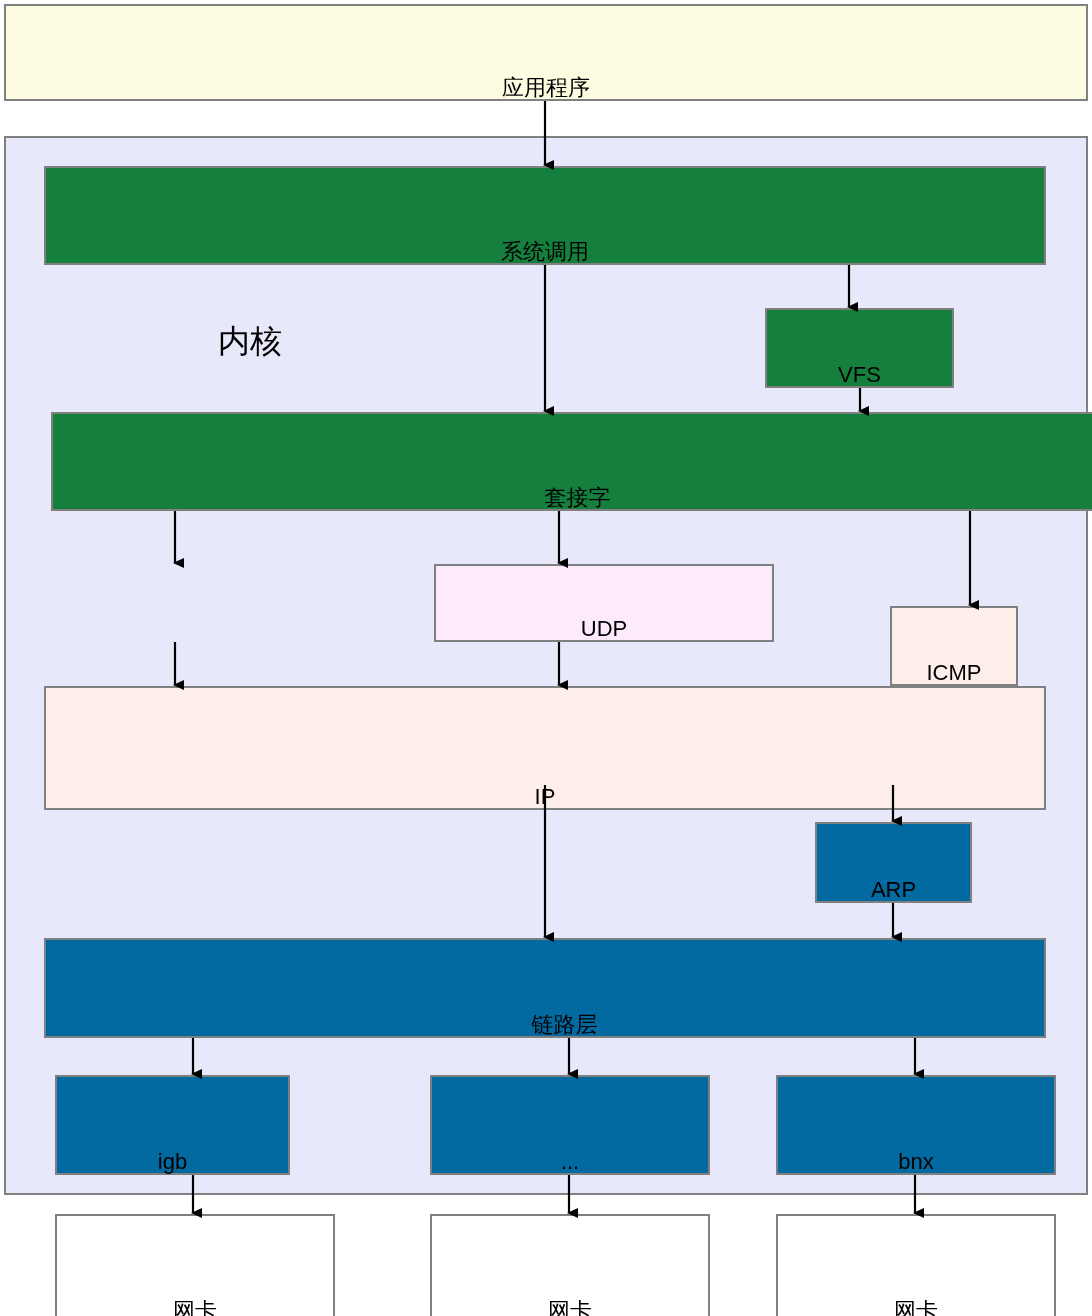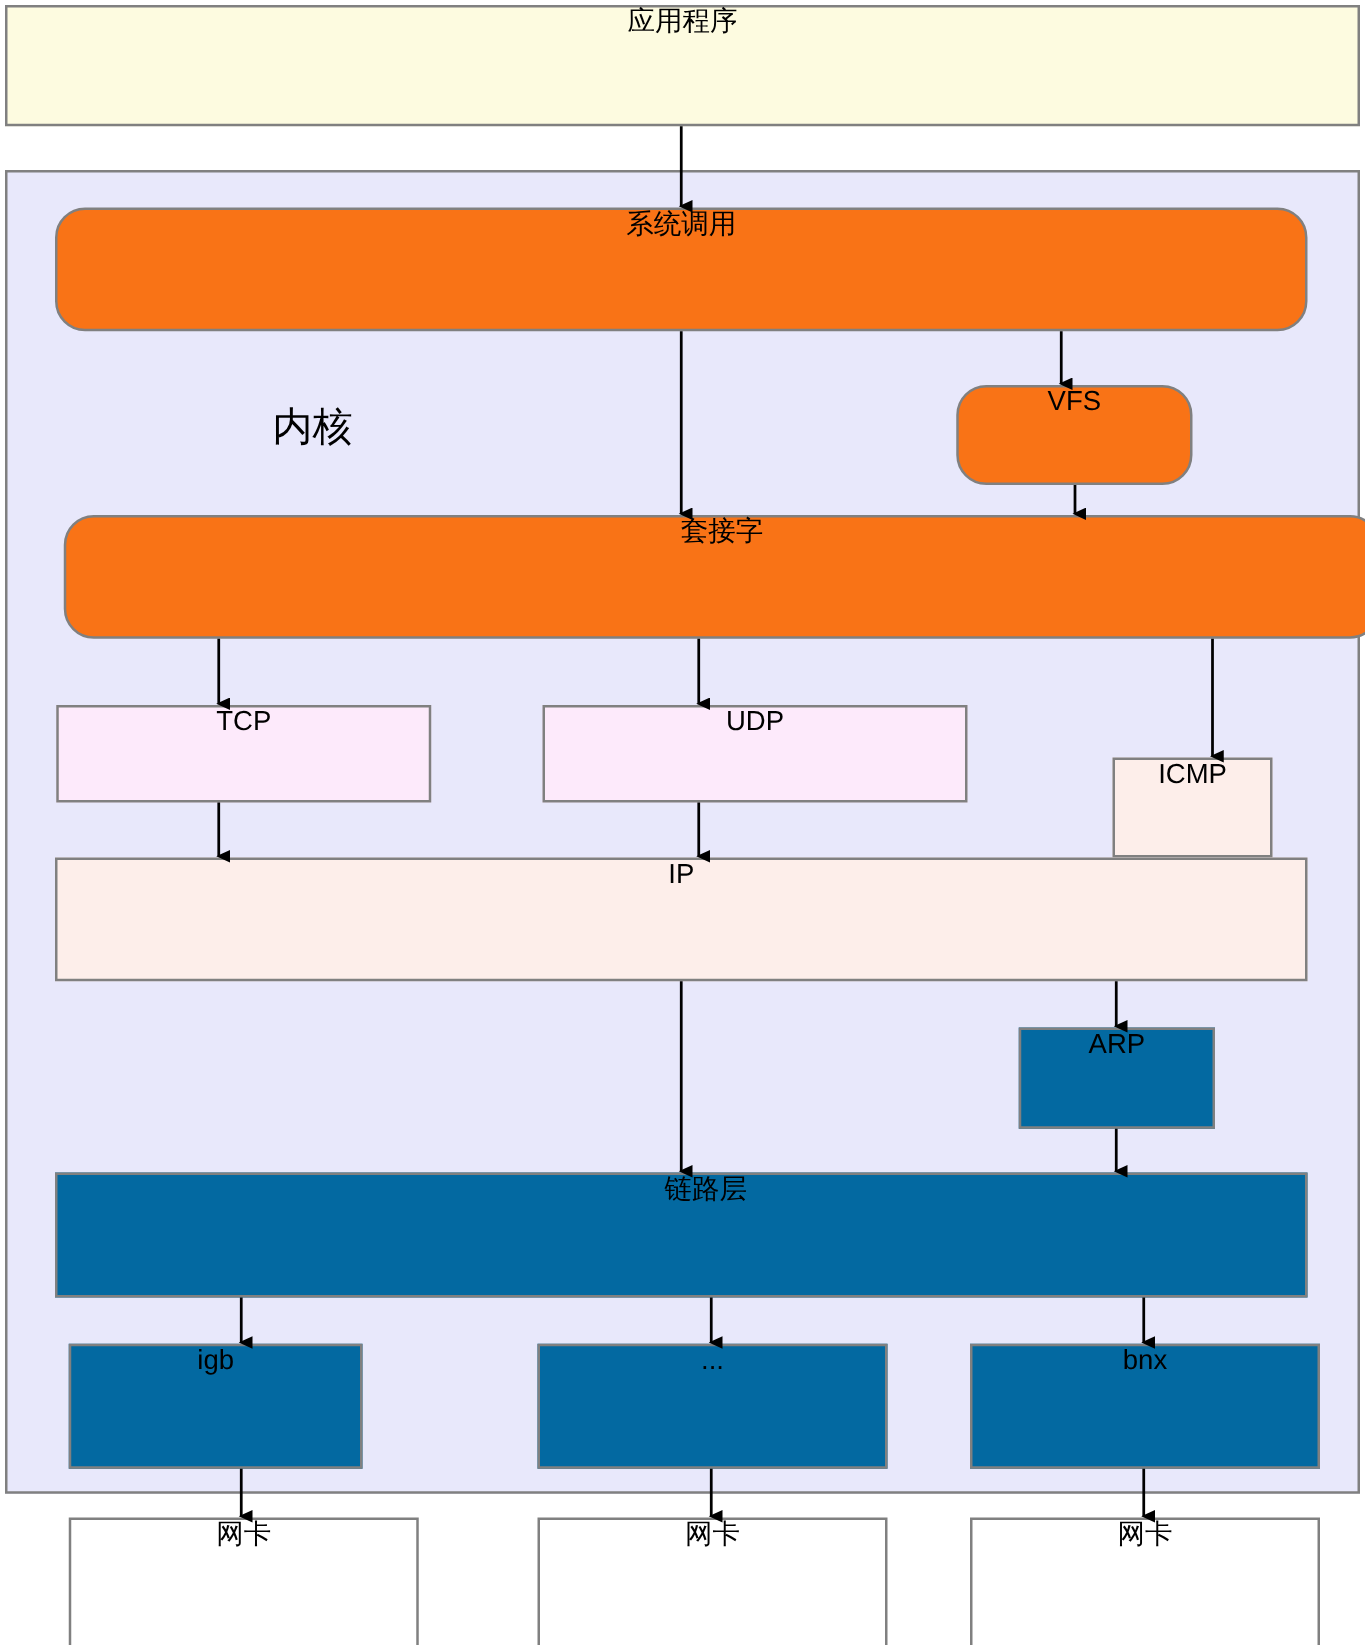--- a/index.html
+++ b/index.html
@@ -15,30 +15,30 @@
     width: 1092px;
     height: 1316px;
     background: #ffffff;
     overflow: hidden;
   }
   .box {
     position: absolute;
     box-sizing: border-box;
     border: 2px solid #808080;
     display: flex;
-    align-items: flex-start;
+    align-items: flex-end;
     justify-content: center;
     font-size: 22px;
     color: #000000;
     line-height: 1;
     text-align: center;
   }
   .box-app      { background: #fdfbe0; }
   .box-kernel   { background: #e8e8fb; }
-  .box-green    { background: #f97316; border-radius: 24px; }
+  .box-green    { background: #15803d; }
   .box-pink     { background: #fdeafb; }
   .box-peach    { background: #fdeeea; }
   .box-cyan     { background: #0369a1; }
   .box-white    { background: #ffffff; }
 
   .kernel-label {
     position: absolute;
     font-size: 32px;
     color: #000000;
     line-height: 1;
@@ -72,33 +72,30 @@
   </div>
 
   <div class="box box-green" style="left:765px; top:308px; width:189px; height:80px;">
     <span>VFS</span>
   </div>
 
   <div class="box box-green" style="left:51px; top:412px; width:1053px; height:99px;">
     <span>套接字</span>
   </div>
 
-  <div class="box box-pink" style="left:45px; top:564px; width:300px; height:78px;">
-    <span>TCP</span>
-  </div>
 
   <div class="box box-pink" style="left:434px; top:564px; width:340px; height:78px;">
     <span>UDP</span>
   </div>
 
   <div class="box box-peach" style="left:890px; top:606px; width:128px; height:80px;">
     <span>ICMP</span>
   </div>
 
-  <div class="box box-peach" style="left:44px; top:686px; width:1002px; height:99px;">
+  <div class="box box-peach" style="left:44px; top:686px; width:1002px; height:124px;">
     <span>IP</span>
   </div>
 
   <div class="box box-cyan" style="left:815px; top:822px; width:157px; height:81px;">
     <span>ARP</span>
   </div>
 
   <div class="box box-cyan" style="left:44px; top:938px; width:1002px; height:100px;padding-left:39px;">
     <span>链路层</span>
   </div>

